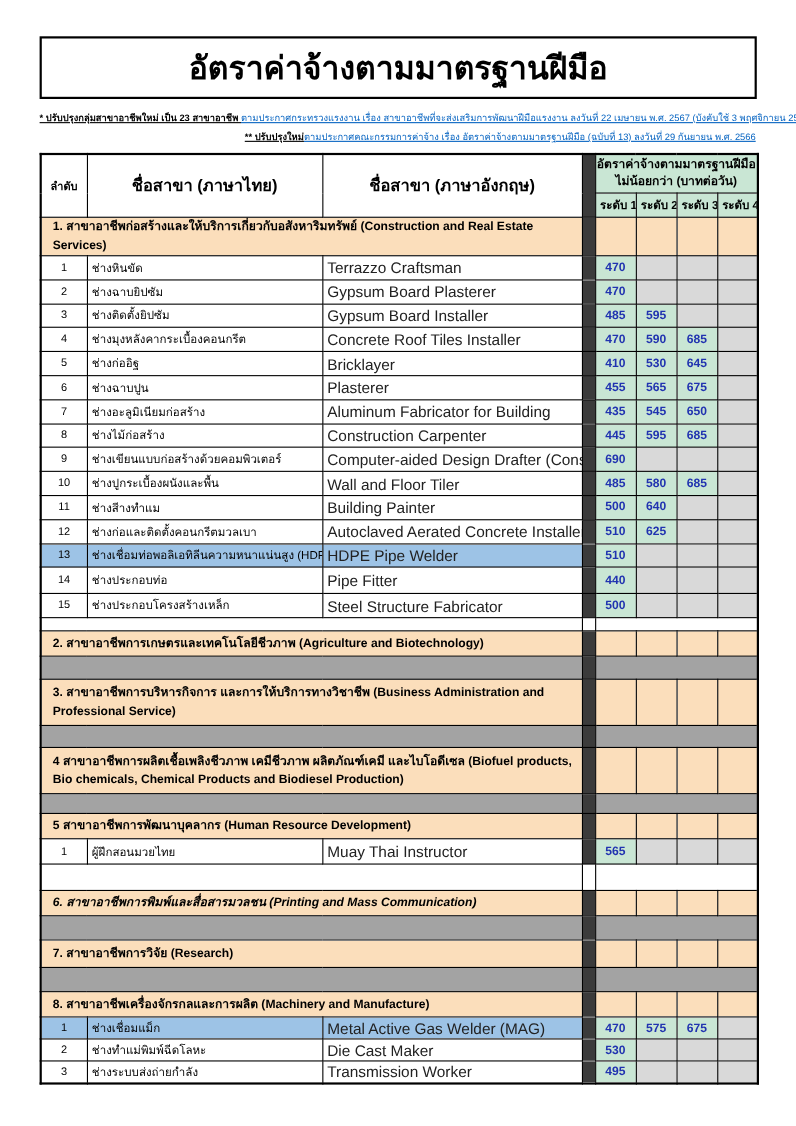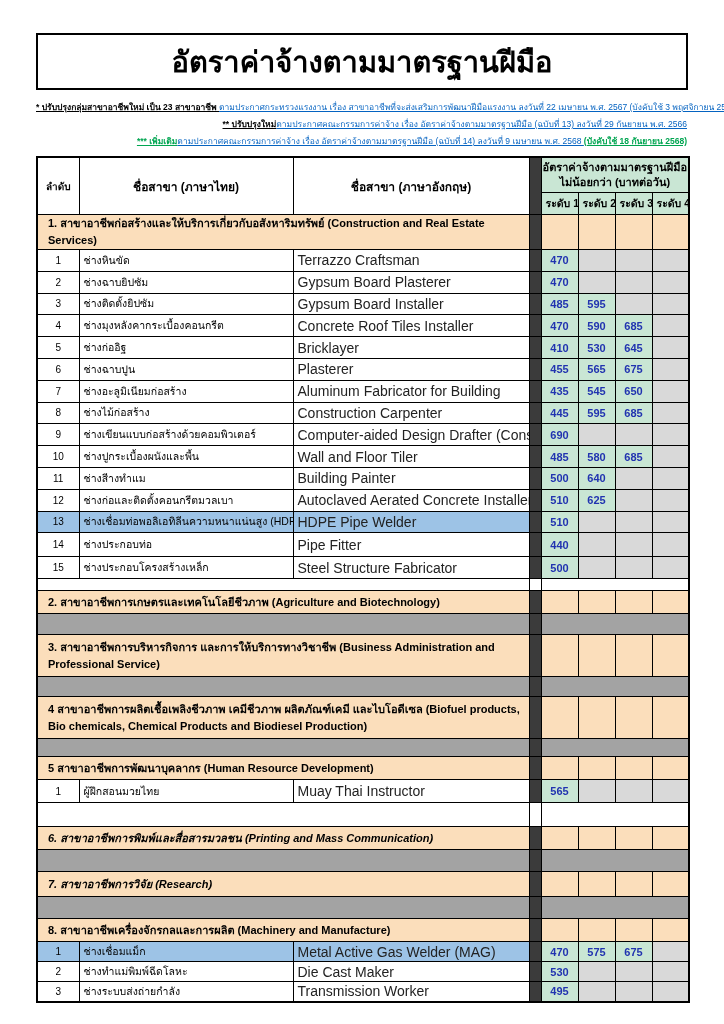--- a/index.html
+++ b/index.html
@@ -22,21 +22,21 @@
   .fn-link{color:#0563C1;}
   .fn-green{color:#00A551;font-weight:bold;}
   table.rates{
     margin:6px 36px 0 36px;border-collapse:collapse;table-layout:fixed;width:652px;
     border:2px solid #000;
   }
   th,td{border:1px solid #000;padding:0 4px;font-size:10.5px;overflow:hidden;white-space:nowrap;}
   thead tr.main{height:34px;}
   thead tr.levels{height:22px;}
   th{font-weight:bold;background:#fff;vertical-align:middle;}
-  th.hdr{font-size:12px;}
+  th.hdr{font-size:15px;}
   th.rate-head{background:#C9E6D4;font-size:11px;line-height:15px;padding:2px 0;}
   th.level{background:#C9E6D4;font-size:10.5px;text-align:center;}
   td.sep{background:#3B3B3B;padding:0;}
   td.no-cell{text-align:center;font-size:10px;}
   td.th-cell{font-size:10.5px;}
   td.en-cell{font-size:14px;color:#222;}
   td.rate{text-align:center;font-size:11px;font-weight:bold;color:#2133B0;}
   td.rate.has{background:#C9E6D4;}
   td.rate.empty{background:#D9D9D9;}
   tr.sec td.section-left{background:#FBDEBB;font-weight:bold;font-size:11px;padding-left:10px;line-height:17px;white-space:normal;}
@@ -50,21 +50,20 @@
 
 <div class="page">
 
   <div class="title-box">
     <span>อัตราค่าจ้างตามมาตรฐานฝีมือ</span>
   </div>
 
   <div class="footnotes">
       <div><span class="fn-plain">* ปรับปรุงกลุ่มสาขาอาชีพใหม่ เป็น 23 สาขาอาชีพ </span><span class="fn-link">ตามประกาศกระทรวงแรงงาน เรื่อง สาขาอาชีพที่จะส่งเสริมการพัฒนาฝีมือแรงงาน ลงวันที่ 22 เมษายน พ.ศ. 2567 (บังคับใช้ 3 พฤศจิกายน 2567 เป็นต้นไป)</span></div>
       <div><span class="fn-plain">** ปรับปรุงใหม่</span><span class="fn-link">ตามประกาศคณะกรรมการค่าจ้าง เรื่อง อัตราค่าจ้างตามมาตรฐานฝีมือ (ฉบับที่ 13) ลงวันที่ 29 กันยายน พ.ศ. 2566</span></div>
-      <div><span class="fn-green">*** เพิ่มเติม</span><span class="fn-link">ตามประกาศคณะกรรมการค่าจ้าง เรื่อง อัตราค่าจ้างตามมาตรฐานฝีมือ (ฉบับที่ 14) ลงวันที่ 9 เมษายน พ.ศ. 2568 </span><span class="fn-green">(บังคับใช้ 18 กันยายน 2568)</span></div>
     </div>
 
   <table class="rates">
     <colgroup>
       <col style="width:42px">
         <col style="width:214px">
         <col style="width:236px">
         <col style="width:12px">
       <col style="width:37px">
         <col style="width:37px">
@@ -321,21 +320,21 @@
           <td class="section-cell"></td>
           <td class="section-cell"></td>
           <td class="section-cell"></td>
           <td class="section-cell"></td>
         </tr>
         <tr class="grayrow" style="height: 22px;">
           <td class="gray-cell" colspan="3"></td>
           <td class="sep"></td>
           <td class="gray-cell" colspan="4"></td>
         </tr>
-        <tr class="sec" style="height: 25px; font-style: italic;">
+        <tr class="sec" style="height: 25px;">
           <td class="section-left" colspan="3">7. สาขาอาชีพการวิจัย  (Research)</td>
           <td class="sep"></td>
           <td class="section-cell"></td>
           <td class="section-cell"></td>
           <td class="section-cell"></td>
           <td class="section-cell"></td>
         </tr>
         <tr class="grayrow" style="height: 22px;">
           <td class="gray-cell" colspan="3"></td>
           <td class="sep"></td>

